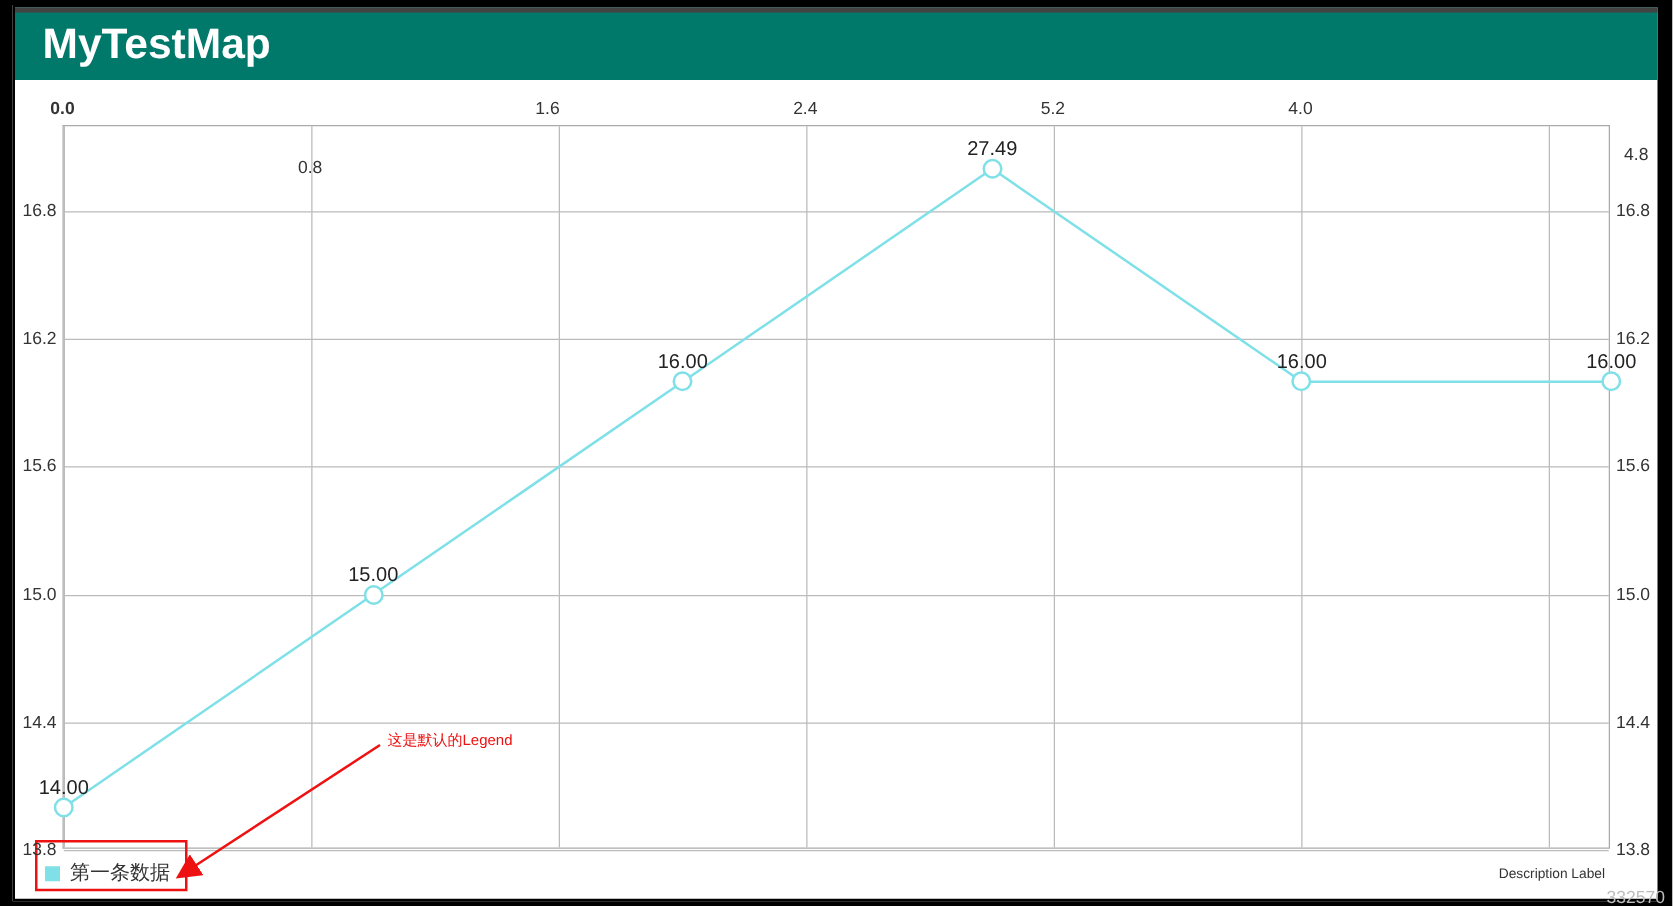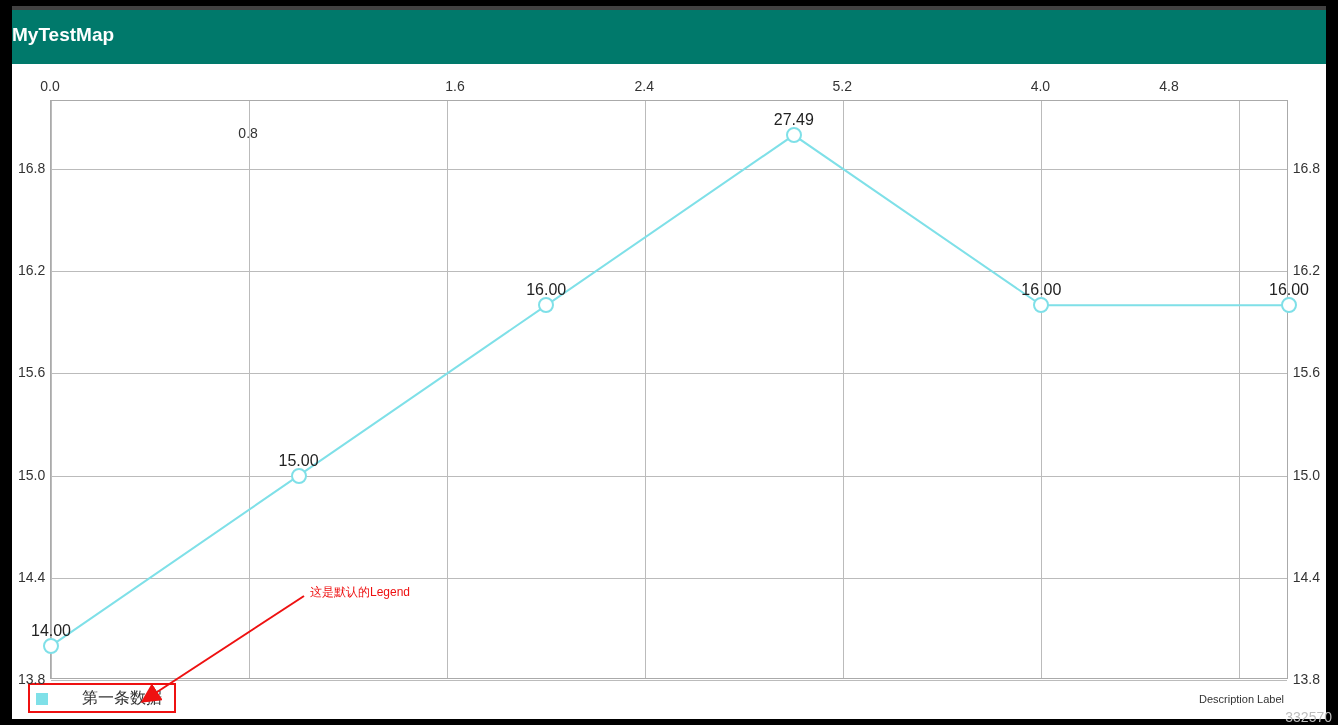--- a/index.html
+++ b/index.html
@@ -1,29 +1,29 @@
 <!DOCTYPE html>
 <html><head>
 <meta charset="utf-8">
 <style>
   html,body{margin:0;padding:0;font-family:Arial,Helvetica,sans-serif;background:#fff;}
   .outer{position:relative;width:1338px;height:725px;background:#000;}
   .frame{position:absolute;left:10px;top:4px;right:10px;bottom:4px;background:#fff;border:2px solid #000;}
-  .titlebar{height:58px;background:#00796b;color:#fff;display:flex;align-items:center;font-size:19px;font-weight:600;}
+  .titlebar{height:58px;background:#00796b;color:#fff;display:flex;align-items:center;padding-left:22px;font-size:34px;font-weight:600;}
   .chart-wrap{position:absolute;left:2px;right:2px;top:60px;bottom:4px;}
   .plot-area{position:absolute;left:36px;right:36px;top:34px;bottom:36px;border:1px solid #aaa;}
   .gridline-v{position:absolute;top:0;bottom:0;border-left:1px solid #bbb;}
   .gridline-h{position:absolute;left:0;right:0;border-top:1px solid #bbb;}
   .xaxis-label{position:absolute;top:12px;font-size:14px;color:#333;transform:translateX(-50%);}
   .yaxis-label-l{position:absolute;font-size:14px;color:#333;transform:translateY(-50%);left:4px;}
   .yaxis-label-r{position:absolute;font-size:14px;color:#333;transform:translateY(-50%);right:4px;}
   svg.lines{position:absolute;left:0;top:0;width:100%;height:100%;overflow:visible;}
   .pt-label{position:absolute;font-size:16px;color:#222;transform:translate(-50%,-100%);white-space:nowrap;}
   .marker{position:absolute;width:12px;height:12px;border:2px solid #7fe0e8;border-radius:50%;background:#fff;transform:translate(-50%,-50%);}
-  .legend-box{position:absolute;left:0;bottom:-20px;border:2px solid #e11;padding:3px 12px 2px 6px;display:flex;align-items:center;font-size:16px;color:#333;gap:26px;}
+  .legend-box{position:absolute;left:0;bottom:-20px;border:2px solid #e11;padding:14px 12px 2px 6px;display:flex;align-items:center;font-size:16px;color:#333;}
   .legend-swatch{width:12px;height:12px;background:#7fe0e8;margin-right:8px;}
   .annot{position:absolute;color:#e11;font-size:12px;}
   .desc-label{position:absolute;right:40px;bottom:10px;font-size:11px;color:#333;}
   .watermark{position:absolute;right:6px;bottom:0;font-size:14px;color:#bdbdbd;}
   .status-bar{position:absolute;top:0;left:0;right:0;height:4px;background:#424242;}
 </style>
 </head>
 <body>
 
 <div class="outer">
@@ -89,27 +89,27 @@
         <defs>
           <marker id="arr" markerWidth="10" markerHeight="10" refX="2" refY="5" orient="auto">
             <path d="M0,0 L10,5 L0,10 z" fill="#e11"></path>
           </marker>
         </defs>
         <line x1="290" y1="530" x2="140" y2="628" stroke="#e11" stroke-width="2" marker-end="url(#arr)"></line>
       </svg>
       <div class="annot" style="left:296px;top:518px;">这是默认的Legend</div>
 
       <div class="desc-label">Description Label</div>
-    <div class="xaxis-label" style="left: 36px;">0.0</div>
+    <div class="xaxis-label" style="left: 36px; font-weight: bold;">0.0</div>
         <div class="xaxis-label" style="left: 234.08px; margin-top: 47px;">0.8</div>
-        <div class="xaxis-label" style="left: 441px; text-align: right;">1.6</div>
+        <div class="xaxis-label" style="left: 424px; text-align: right;">1.6</div>
         <div class="xaxis-label" style="left: 630.24px;">2.4</div>
         <div class="xaxis-label" style="left: 828.32px;">5.2</div>
         <div class="xaxis-label" style="left: 1026.4px; text-align: right;">4.0</div>
-        <div class="xaxis-label" style="left: 1155px;">4.8</div>
+        <div class="xaxis-label" style="left: 1295px; margin-top: 37px;">4.8</div>
         <div class="yaxis-label-l" style="top: 613px;">13.8</div>
         <div class="yaxis-label-r" style="top: 613px;">13.8</div>
         <div class="yaxis-label-l" style="top: 510.824px;">14.4</div>
         <div class="yaxis-label-r" style="top: 510.824px;">14.4</div>
         <div class="yaxis-label-l" style="top: 408.647px;">15.0</div>
         <div class="yaxis-label-r" style="top: 408.647px;">15.0</div>
         <div class="yaxis-label-l" style="top: 306.471px;">15.6</div>
         <div class="yaxis-label-r" style="top: 306.471px;">15.6</div>
         <div class="yaxis-label-l" style="top: 204.294px;">16.2</div>
         <div class="yaxis-label-r" style="top: 204.294px;">16.2</div>

